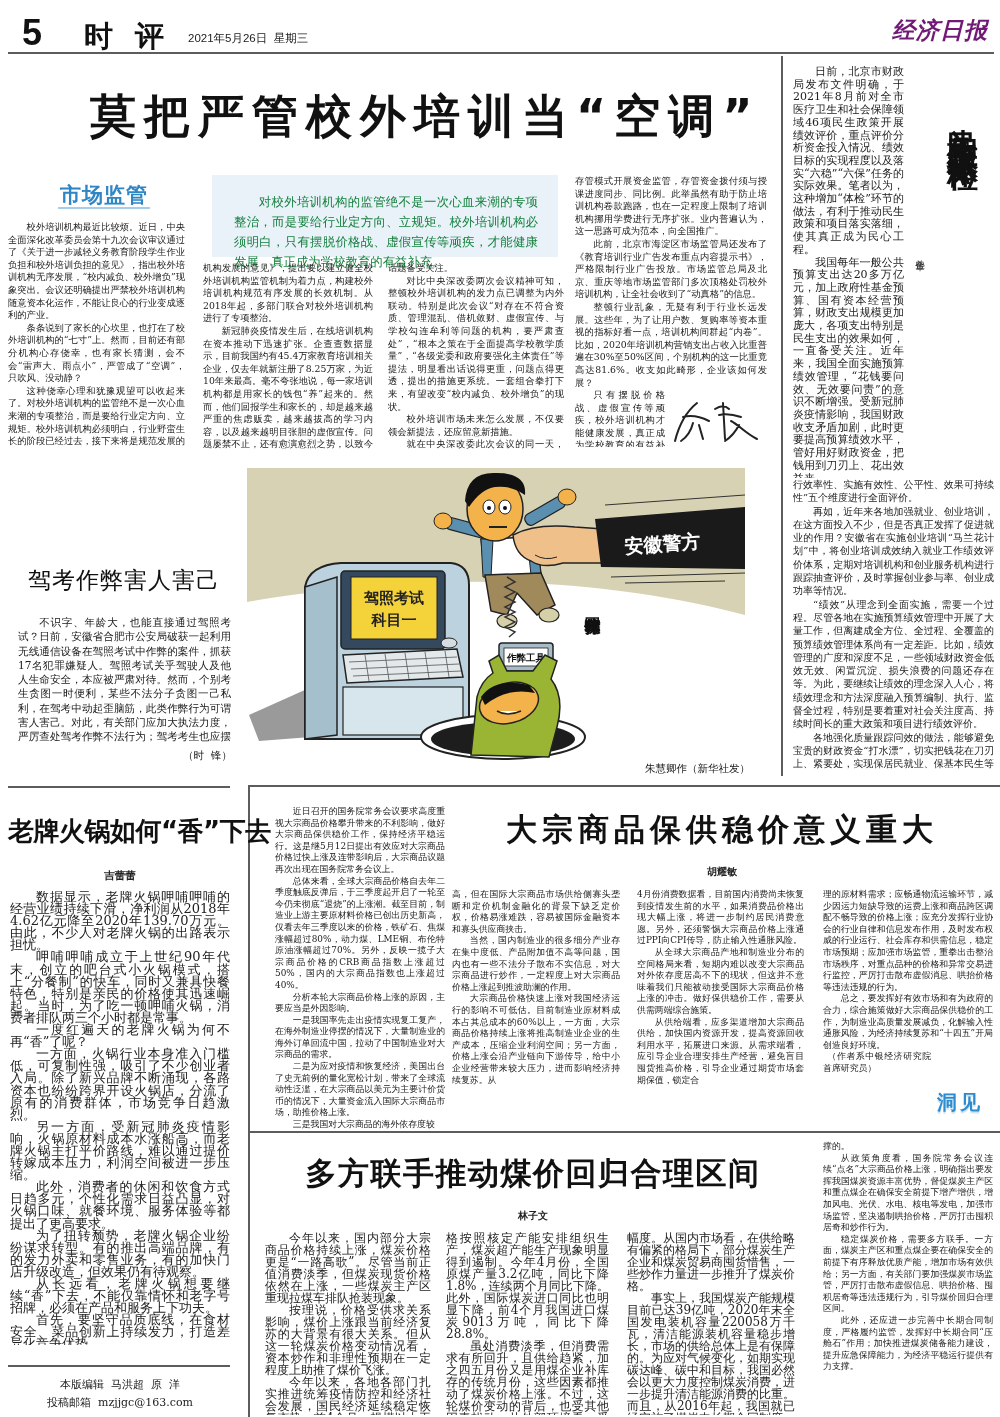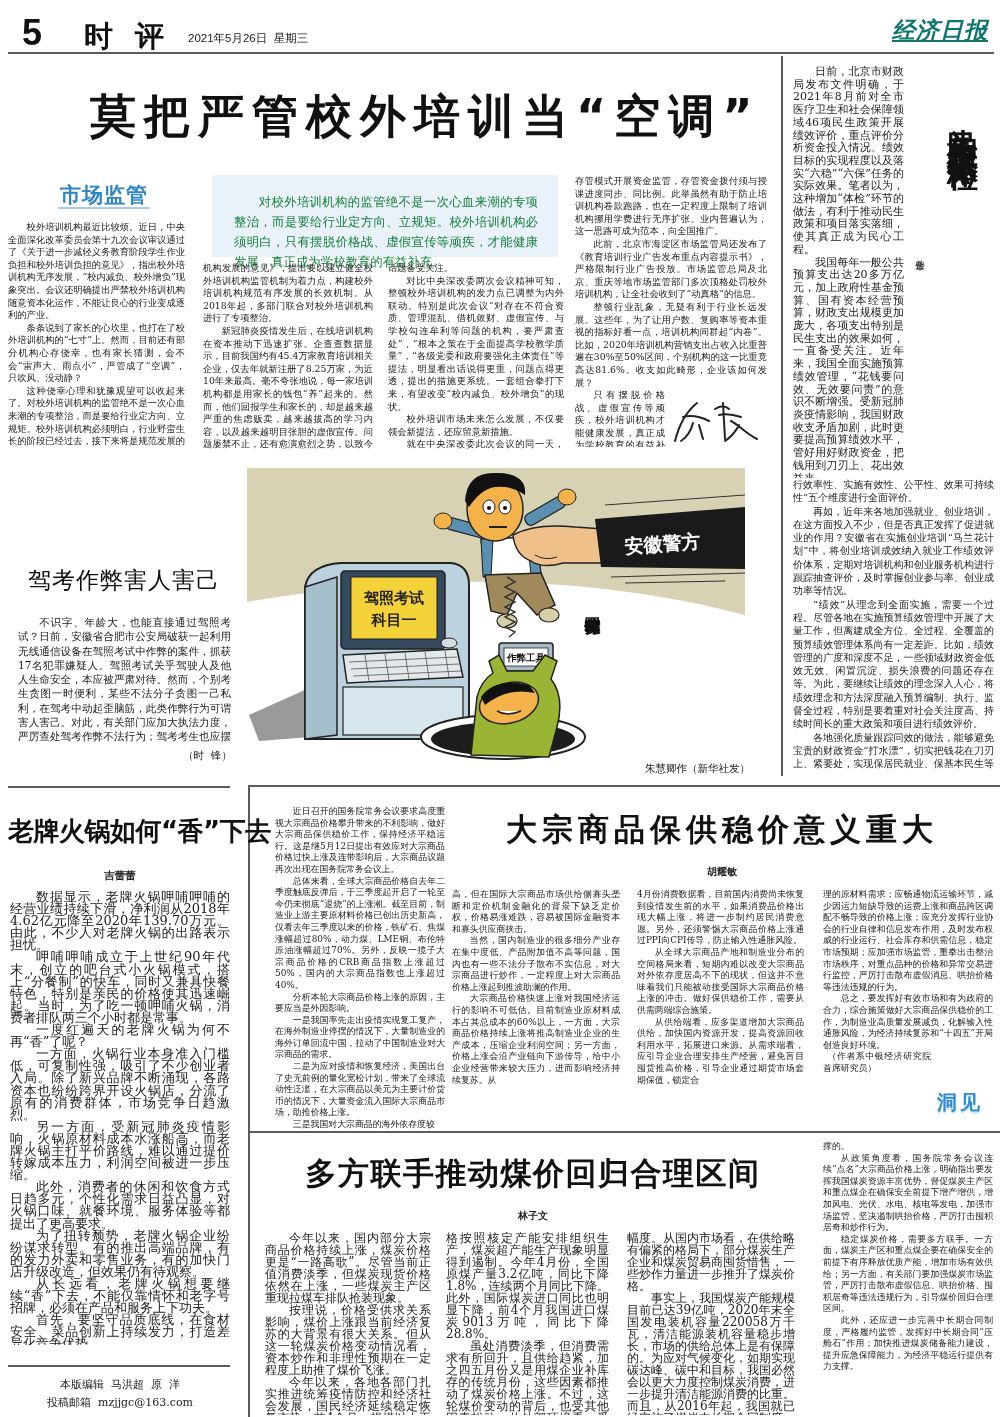--- a/index.html
+++ b/index.html
@@ -15,21 +15,21 @@
   .t94{font-size:10px;line-height:13.3px;}
   .t106{font-size:10.6px;line-height:14.3px;}
   .t85{font-size:13px;line-height:12.1px;}
   .t89{font-size:8.9px;line-height:11.6px;}
   .t86{font-size:12px;line-height:12px;}
 
   
   .hdr-num{left:22px;top:12px;font:bold 36px "Liberation Sans",sans-serif;color:#111;}
   .hdr-sec{left:84px;top:17px;font:bold 29px "DejaVu Sans",sans-serif;letter-spacing:22px;color:#111;}
   .hdr-date{left:188px;top:31px;font:11.5px "Liberation Sans",sans-serif;color:#222;white-space:pre;}
-  .hdr-mast{right:12px;top:15px;font:italic bold 23px "DejaVu Serif",serif;color:#0f766e;letter-spacing:1px;text-decoration:underline;}
+  .hdr-mast{right:12px;top:15px;font:italic bold 23px "DejaVu Serif",serif;color:#701a75;letter-spacing:1px;}
 
   
   .lead-head{left:90px;top:86px;font:bold 46px "DejaVu Sans",sans-serif;letter-spacing:8px;color:#111;white-space:nowrap;}
   .tag{left:60px;top:181px;font:bold 21px "DejaVu Sans",sans-serif;color:#2f86c5;letter-spacing:1px;}
   .tag-line{left:58px;top:207px;width:92px;height:2px;background:#a9cde9;}
   .pull{left:212px;top:175px;width:346px;height:82px;background:#e9f1f9;box-sizing:border-box;padding:9px 12px 0 14px;}
   .pull p{margin:8px;font:12.4px/20px "DejaVu Sans",sans-serif;color:#15803d;text-indent:2em;text-align:justify;}
   .sig-spacer{float:right;width:0;height:220px;}
   .sig{float:right;clear:right;width:102px;height:52px;}
 

